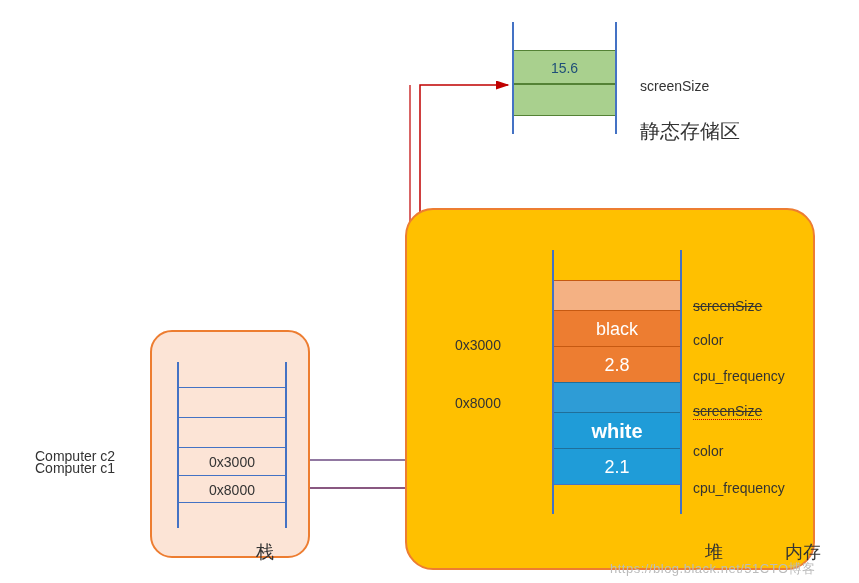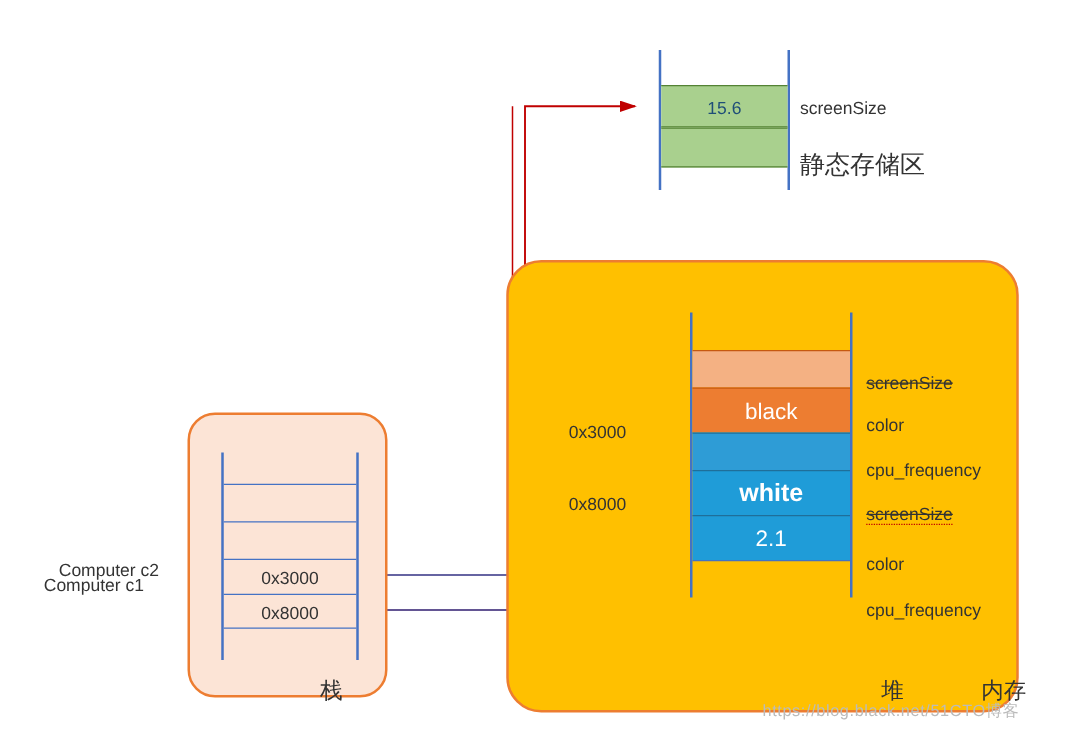--- a/index.html
+++ b/index.html
@@ -11,23 +11,22 @@
       font-size: 14px;
       position: relative;
       overflow: hidden;
       color: #333;
     }
     .abs { position: absolute; }
 
     
     .static-area {
       left: 512px;
-      top: 40px;
+      top: 22px;
       width: 105px;
-      margin-left: 15px;
     }
     .static-col {
       border-left: 2px solid #4472c4;
       border-right: 2px solid #4472c4;
     }
     .static-cell-empty {
       height: 28px;
     }
     .static-cell {
       height: 34px;
@@ -120,21 +119,21 @@
     .s-empty:first-child { border-top:none; }
     .s-cell {
       height: 28px;
       border-top: 1px solid #4472c4;
       line-height: 28px;
       text-align: center;
       color: #333;
     }
     .s-none { height: 25px; }
     .label-stack { left: 256px; top: 540px; font-size: 18px; }
-    .label-c2 { left: 35px; top: 448px; margin-left: 12px; }
+    .label-c2 { left: 35px; top: 448px; }
     .label-c1 { left: 35px; top: 460px; }
 
     .watermark {
       left: 610px;
       top: 560px;
       color: #bbb;
       font-size: 13px;
       letter-spacing: 0.5px;
     }
     svg { position: absolute; top: 0; left: 0; pointer-events:none; }
@@ -168,20 +167,21 @@
 </div>
 <div class="abs label-screensize">screenSize</div>
 <div class="abs label-staticarea">静态存储区</div>
 
 <div class="abs heap">
   <div class="heap-col">
     <div class="h-empty"></div>
 
     <div class="h-cell-o1"></div>
     <div class="h-cell-o2">black</div>
+    <div class="h-cell-o2">2.8</div>
 
     <div class="h-cell-b1"></div>
     <div class="h-cell-b2">white</div>
     <div class="h-cell-b2" style="font-weight:normal;font-size:18px;">2.1</div>
     <div class="h-empty" style="border-top:1px solid #4472c4;"></div>
   </div>
 </div>
 <div class="abs h-label-addr1">0x3000</div>
 <div class="abs h-label-addr2">0x8000</div>
 

